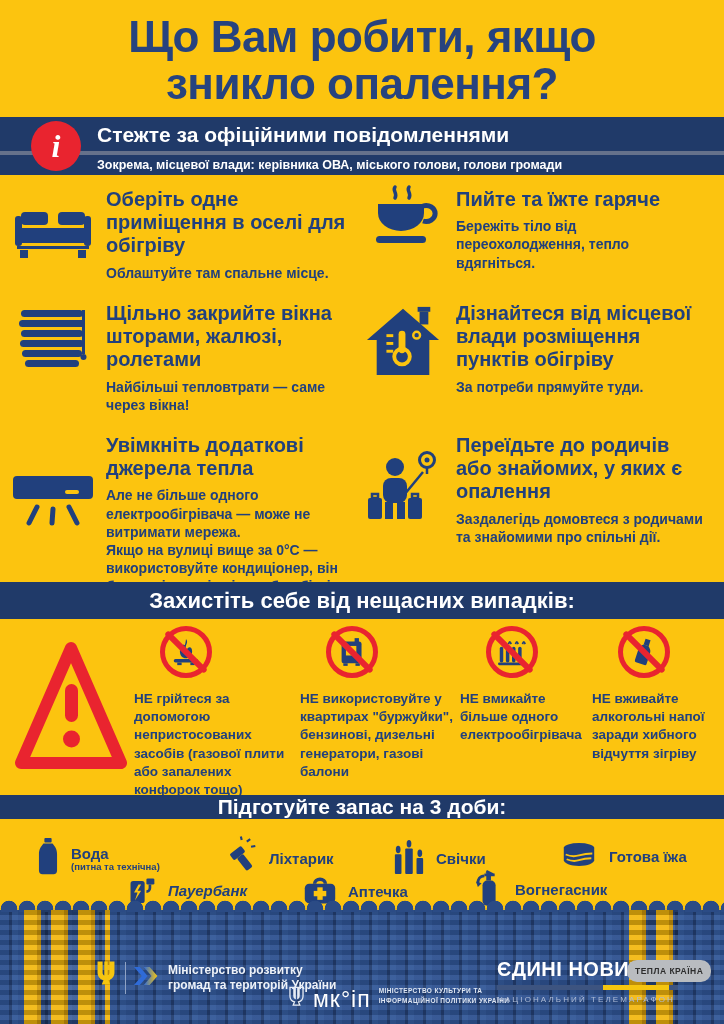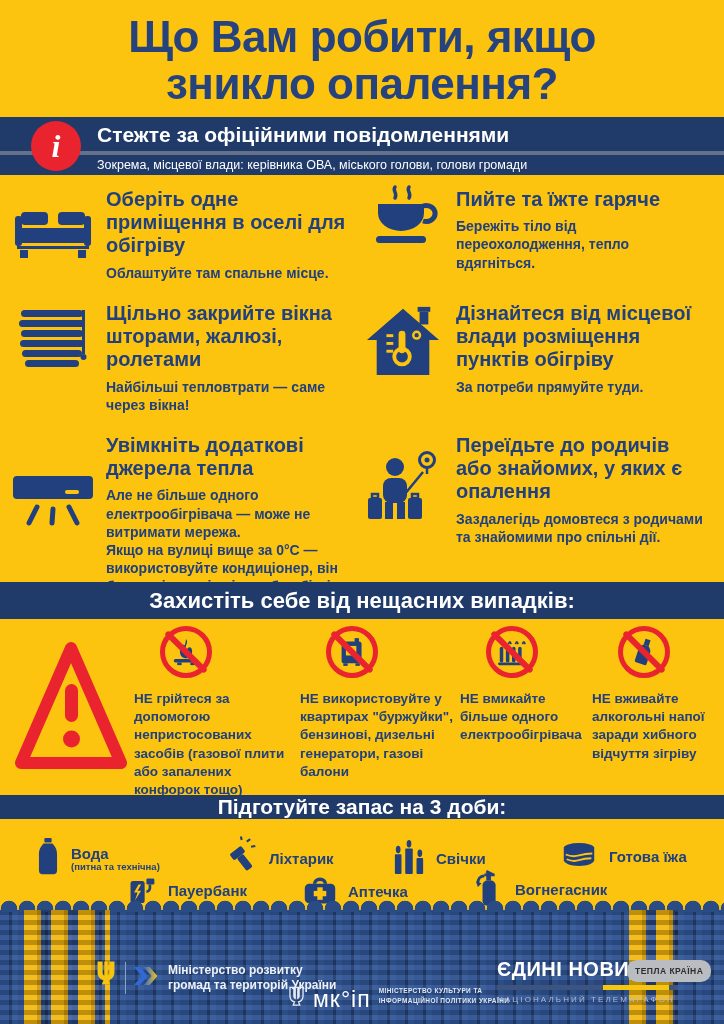--- a/index.html
+++ b/index.html
@@ -15,21 +15,21 @@
 
   
   .title{position:absolute;top:14px;left:0;width:100%;text-align:center;
     font-size:44px;line-height:1.06;font-weight:800;color:#27437e;letter-spacing:-.5px;}
 
   
   .banner{position:absolute;left:0;width:100%;background:var(--bnavy);color:#fff;}
   .banner1{top:117px;height:58px;}
   .b1-line{position:absolute;top:34px;left:0;width:100%;height:4px;background:#65718b;}
   .b1-title{position:absolute;left:97px;top:6px;font-size:21px;font-weight:700;}
-  .b1-sub{position:absolute;left:97px;top:41px;font-size:12.5px;font-weight:400;}
+  .b1-sub{position:absolute;left:97px;top:41px;font-size:12.5px;font-weight:700;}
   .info-badge{position:absolute;left:31px;top:4px;width:50px;height:50px;border-radius:50%;
     background:var(--red);display:flex;align-items:center;justify-content:center;z-index:2;
     color:#fff;font-family:"Liberation Serif","DejaVu Serif",serif;font-style:italic;font-weight:800;font-size:32px;}
   .banner-center{display:flex;align-items:center;justify-content:center;font-size:22px;font-weight:700;}
   .banner2{top:582px;height:37px;}
   .banner3{top:795px;height:24px;font-size:21px;}
 
   
   .tips{position:absolute;top:188px;left:12px;width:700px;display:grid;
     grid-template-columns:350px 350px;grid-template-rows:114px 132px auto;}
@@ -51,21 +51,21 @@
   .proh svg{fill:var(--navy);}
   .warn-text{font-size:13.5px;font-weight:700;color:var(--navy);line-height:1.35;}
 
   
   .sup{position:absolute;display:flex;align-items:center;gap:11px;color:var(--navy);}
   .sup svg{fill:currentColor;overflow:visible;}
   .sup-label{font-size:15px;font-weight:800;line-height:1.05;}
   .sup-note{font-size:9.5px;font-weight:700;}
   .sup-water{left:36px;top:838px;} .sup-flash{left:222px;top:840px;}
   .sup-candles{left:393px;top:840px;} .sup-food{left:560px;top:842px;}
-  .sup-power{left:127px;top:874px;} .sup-aid{left:303px;top:875px;} .sup-ext{left:476px;top:869px;text-align:center;}
+  .sup-power{left:127px;top:874px;font-style:italic;} .sup-aid{left:303px;top:875px;} .sup-ext{left:476px;top:869px;text-align:center;}
 
   
   .footer{position:absolute;top:910px;left:0;width:724px;height:114px;background:var(--knit);
     background-image:
       repeating-linear-gradient(180deg, rgba(0,0,0,.13) 0 5px, rgba(255,255,255,.05) 5px 10px),
       repeating-linear-gradient(90deg, #2e5190 0 9px, #223d6f 9px 12px, #335898 12px 18px);}
   .footer::before{content:"";position:absolute;top:-10px;left:0;right:0;height:12px;
     background-image:radial-gradient(circle at 9px 9px, var(--knit) 8px, rgba(0,0,0,0) 8.6px);
     background-size:18px 18px;background-repeat:repeat-x;}
   .braid{position:absolute;top:0;bottom:0;

